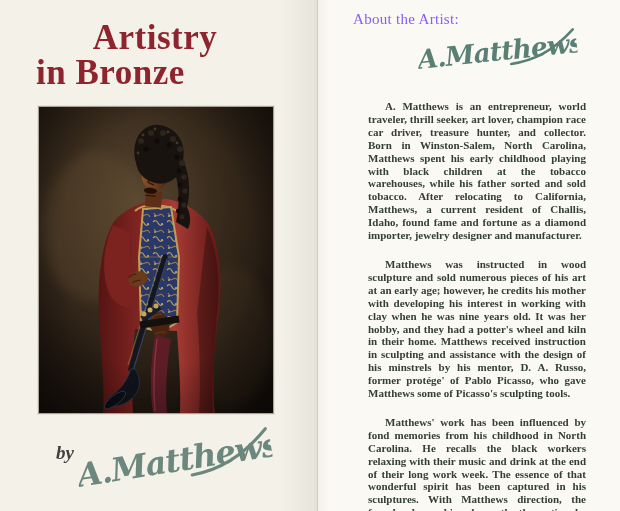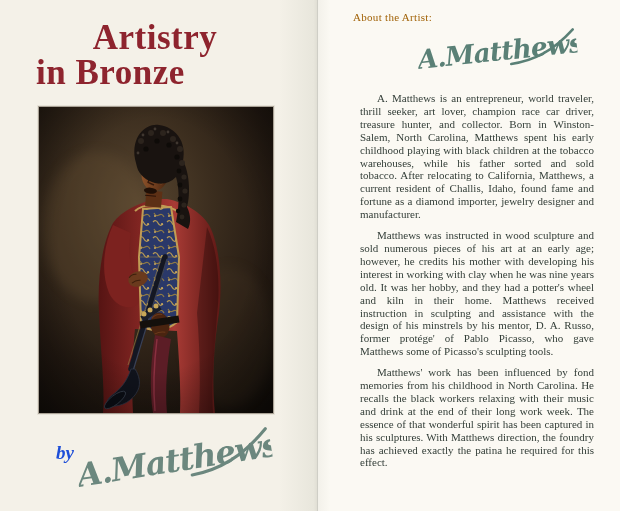--- a/index.html
+++ b/index.html
@@ -25,31 +25,31 @@
   .title-l1 { font-size:35px; line-height:36px; text-align:center; letter-spacing:.5px; }
   .title-l2 { font-size:35px; line-height:34px; text-align:left; letter-spacing:.5px; }
   .photo {
     position:absolute; left:38px; top:106px; width:234px; height:306px; margin:0;
     border:1px solid #a8a195; box-sizing:content-box; background:#20170f;
     box-shadow:0 0 0 1px #e7e3d8;
   }
   .photo svg { display:block; width:234px; height:306px; }
   .byline { position:absolute; left:48px; top:418px; width:230px; height:90px; }
   .by-word { position:absolute; left:8px; top:24px; font-style:italic; font-weight:bold;
-             font-size:19px; color:#1d4ed8; }
+             font-size:19px; color:#404040; }
   .sig-left { position:absolute; left:28px; top:6px; width:196px; height:72px;
               transform:rotate(-9deg); color:#6b877e; }
   
-  .about-heading { position:absolute; left:353px; top:11px; font-size:11px; color:#a16207;
+  .about-heading { position:absolute; left:353px; top:11px; font-size:15px; color:#8b5cf6;
                    letter-spacing:.3px; }
   .sig-right { position:absolute; left:417px; top:24px; width:160px; height:54px;
                transform:rotate(-6deg); color:#5a8076; }
   .paragraphs { position:absolute; left:352px; top:84px; width:250px; color:#333e38;
                 font-size:11px; line-height:12.9px; text-align:justify; }
-  .para { margin:8px; text-indent:17px; }
+  .para { margin:16px; text-indent:17px;font-weight:bold; }
   .sig-svg text {
     font-family:"DejaVu Serif","Liberation Serif",serif;
     font-style:italic; font-weight:bold;
   }
 </style>
 </head>
 <body>
 
 <div class="spread">
 

